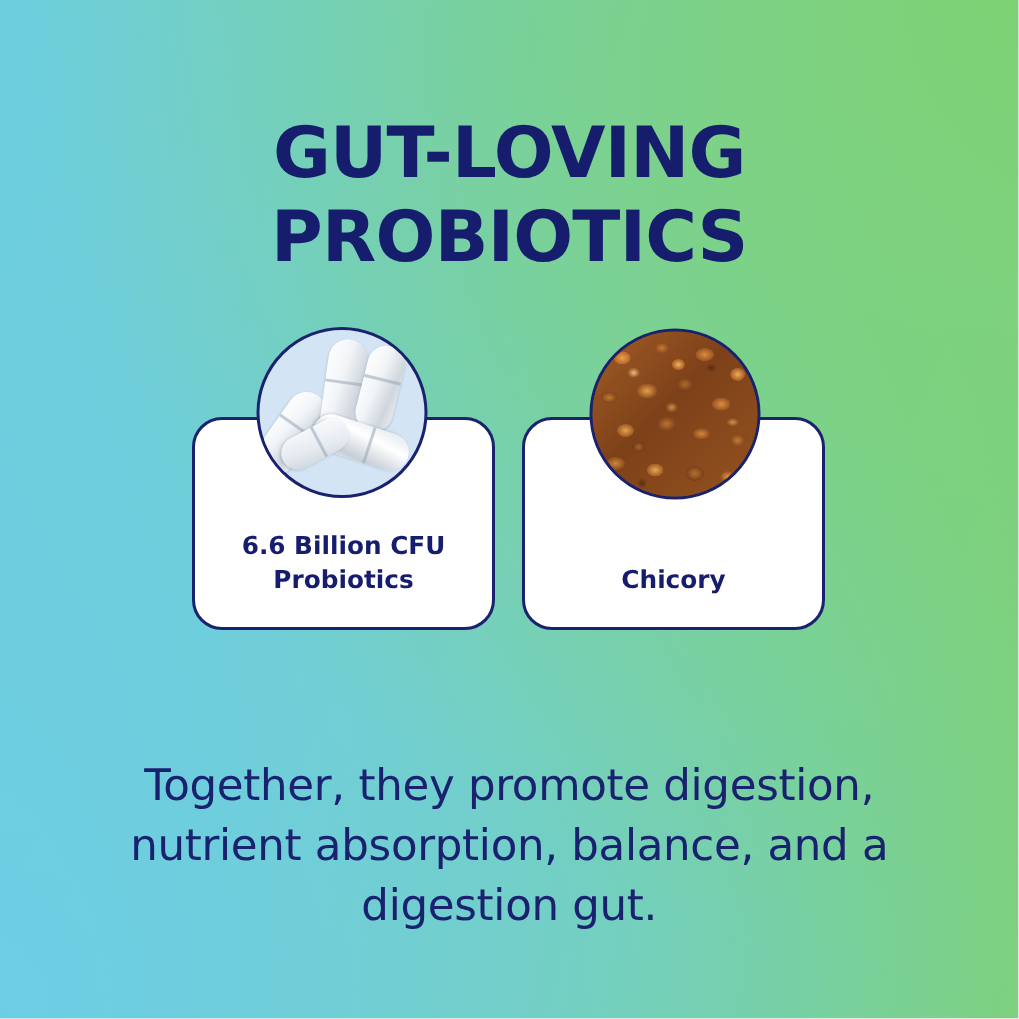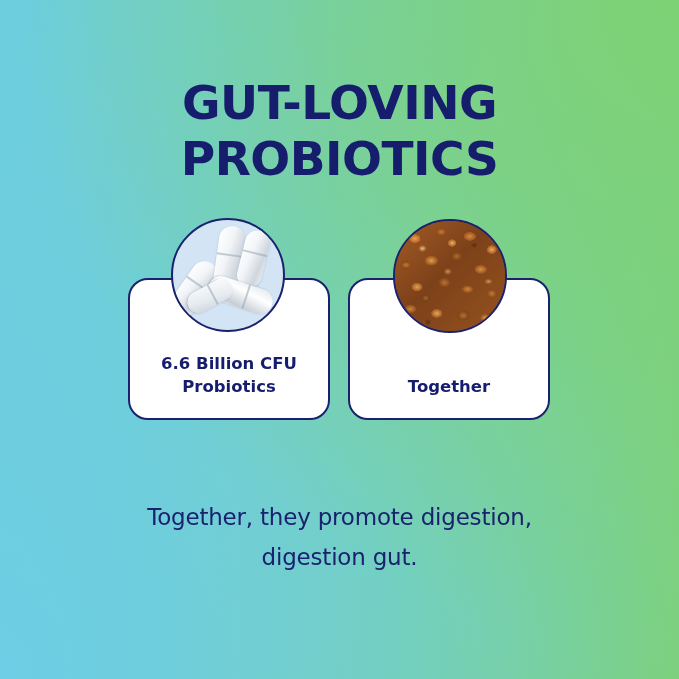--- a/index.html
+++ b/index.html
@@ -149,21 +149,21 @@
   
   .body-copy {
     position: absolute;
     top: 474px;
     left: 0;
     width: 679px;
     text-align: center;
     color: #1a2270;
     font-family: "DejaVu Sans", sans-serif;
     font-weight: 400;
-    font-size: 23px;
+    font-size: 29px;
     line-height: 40px;
     letter-spacing: -0.2px;
   }
   .body-copy span { display: block; white-space: nowrap; }
 </style>
 </head>
 <body>
 
 <div id="infographic">
 
@@ -176,21 +176,21 @@
 
     <div class="card card-1">
       <div class="card-label">
         <span class="l1">6.6 Billion CFU</span>
         <span class="l2">Probiotics</span>
       </div>
     </div>
 
     <div class="card card-2">
       <div class="card-label">
-        <span class="l1">Together</span>
+        <span class="l1">Chicory</span>
       </div>
     </div>
 
   </div>
 
   <div class="ingredient-circle circle-1">
     <div class="capsule cap-a">
         <div class="cap-seam" style="top:24px"></div>
       </div>
     <div class="capsule cap-b">
@@ -206,16 +206,17 @@
         <div class="cap-seam" style="top:20px"></div>
       </div>
   </div>
 
   <div class="ingredient-circle circle-2">
     <div class="granules"></div>
   </div>
 
   <p class="body-copy">
     <span>Together, they promote digestion,</span>
+    <span>nutrient absorption, balance, and a</span>
     <span>digestion gut.</span>
   </p>
 
 </div>
 
 </body></html>

